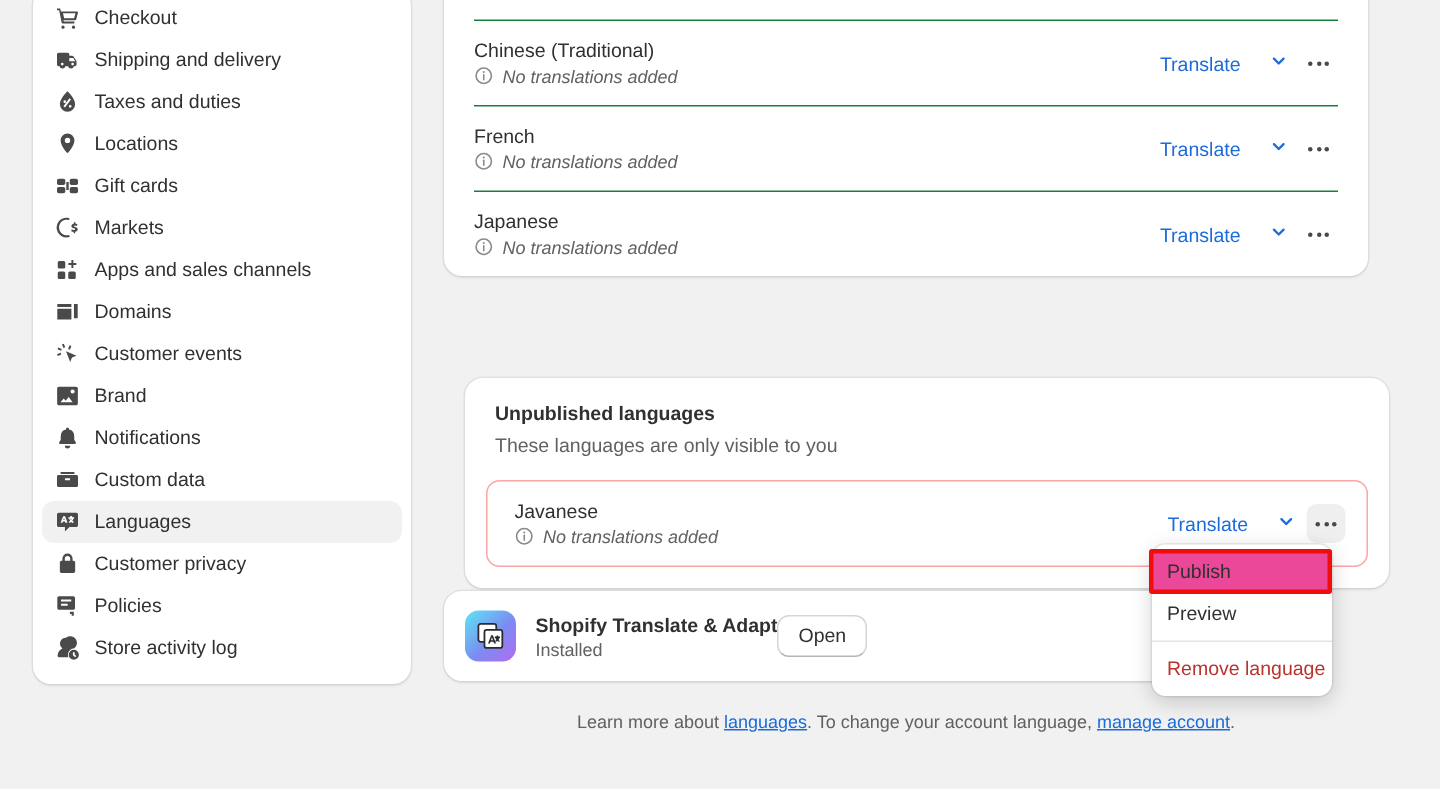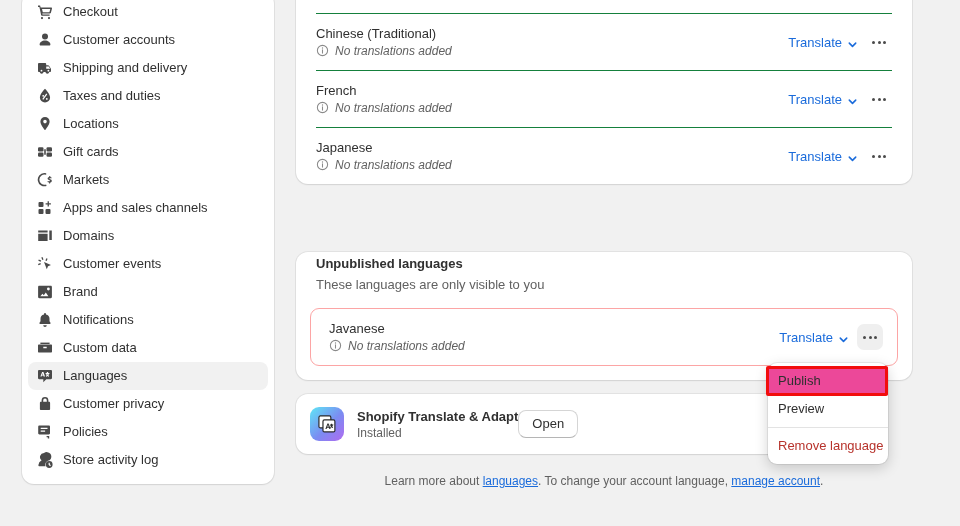--- a/index.html
+++ b/index.html
@@ -75,21 +75,21 @@
   .lang-row.first { border-top: none; }
   .lang-left { display: flex; flex-direction: column; gap: 3px; }
   .lang-name { font-size: 13px; color: #303030; }
   .sub-line { display: flex; gap: 6px; font-style: italic; }
   .sub-text { font-size: 12px; color: #616161; }
   .info-icon { width: 13px; height: 13px; flex: 0 0 13px; color: #8a8a8a; }
   .info-icon svg { display: block; }
 
   .lang-right { display: flex; align-items: center; gap: 8px; }
   .link-action {
-    display: flex; align-items: flex-end; gap: 5px;
+    display: flex; align-items: flex-start; gap: 20px;
     font-size: 13px;
     color: #1a6bdb;
     cursor: pointer;
   }
   .chev { width: 11px; height: 11px; display: block; }
   .dots-btn {
     width: 26px; height: 26px;
     border-radius: 7px;
     display: flex; align-items: center; justify-content: center;
     gap: 2.5px;
@@ -99,23 +99,23 @@
   }
   .dots-btn.active { background: #efefef; }
   .dots-btn i {
     width: 3px; height: 3px; border-radius: 50%;
     background: #4a4a4a; display: block;
   }
 
   
   .card-unpublished {
     position: absolute;
-    left: 0; top: 252px;
+    left: 14px; top: 252px;
     width: 616px;
-    padding: 4px 14px 14px 14px;
+    padding: 16px 14px 14px 14px;
   }
   .card-heading {
     font-size: 13px; font-weight: bold;
     color: #303030;
     padding: 0 6px;
   }
   .card-sub {
     font-size: 13px; color: #616161;
     margin-top: 6px;
     padding: 0 6px;
@@ -216,29 +216,20 @@
 
     <div class="nav-item">
       <span class="nav-icon">
         <svg width="16" height="16" viewBox="0 0 16 16" fill="currentColor">
             <path d="M1 1.6h2.1l.5 2H14.4c.4 0 .7.4.6.8l-1.1 4.3c-.1.5-.6.8-1.1.8H5.3l.2.9h7.1v1.3H4.9c-.4 0-.7-.3-.8-.7L2.4 2.9H1V1.6zm4 3.3.8 3.3h6.6l.9-3.3H5zM5 13a1.1 1.1 0 1 0 0 2.2A1.1 1.1 0 0 0 5 13zm7 0a1.1 1.1 0 1 0 0 2.2 1.1 1.1 0 0 0 0-2.2z"></path>
           </svg>
       </span>
       <span class="nav-label">Checkout</span>
     </div>
 
-    <div class="nav-item">
-      <span class="nav-icon">
-        <svg width="16" height="16" viewBox="0 0 16 16" fill="currentColor">
-            <circle cx="8" cy="4.6" r="3"></circle>
-            <path d="M8 8.6c-3 0-5.4 1.8-5.4 4 0 .6.5 1 1.1 1h8.6c.6 0 1.1-.4 1.1-1 0-2.2-2.4-4-5.4-4z"></path>
-          </svg>
-      </span>
-      <span class="nav-label">Customer accounts</span>
-    </div>
 
     <div class="nav-item">
       <span class="nav-icon">
         <svg width="16" height="16" viewBox="0 0 16 16" fill="currentColor">
             <path d="M1 4.2c0-.6.5-1.1 1.1-1.1h6c.6 0 1.1.5 1.1 1.1v1h1.9c.4 0 .7.2.9.5l1.8 2.7c.1.2.2.4.2.6v2c0 .6-.5 1.1-1.1 1.1h-.6a2 2 0 0 1-3.9 0H6.6a2 2 0 0 1-3.9 0h-.6C1.5 12.1 1 11.6 1 11V4.2zm9.5 6.5a.9.9 0 1 0 1.8 0 .9.9 0 0 0-1.8 0zm-6.9 0a.9.9 0 1 0 1.8 0 .9.9 0 0 0-1.8 0zM9.2 6.6v2.2h4l-1.4-2.2H9.2z"></path>
           </svg>
       </span>
       <span class="nav-label">Shipping and delivery</span>
     </div>
 

